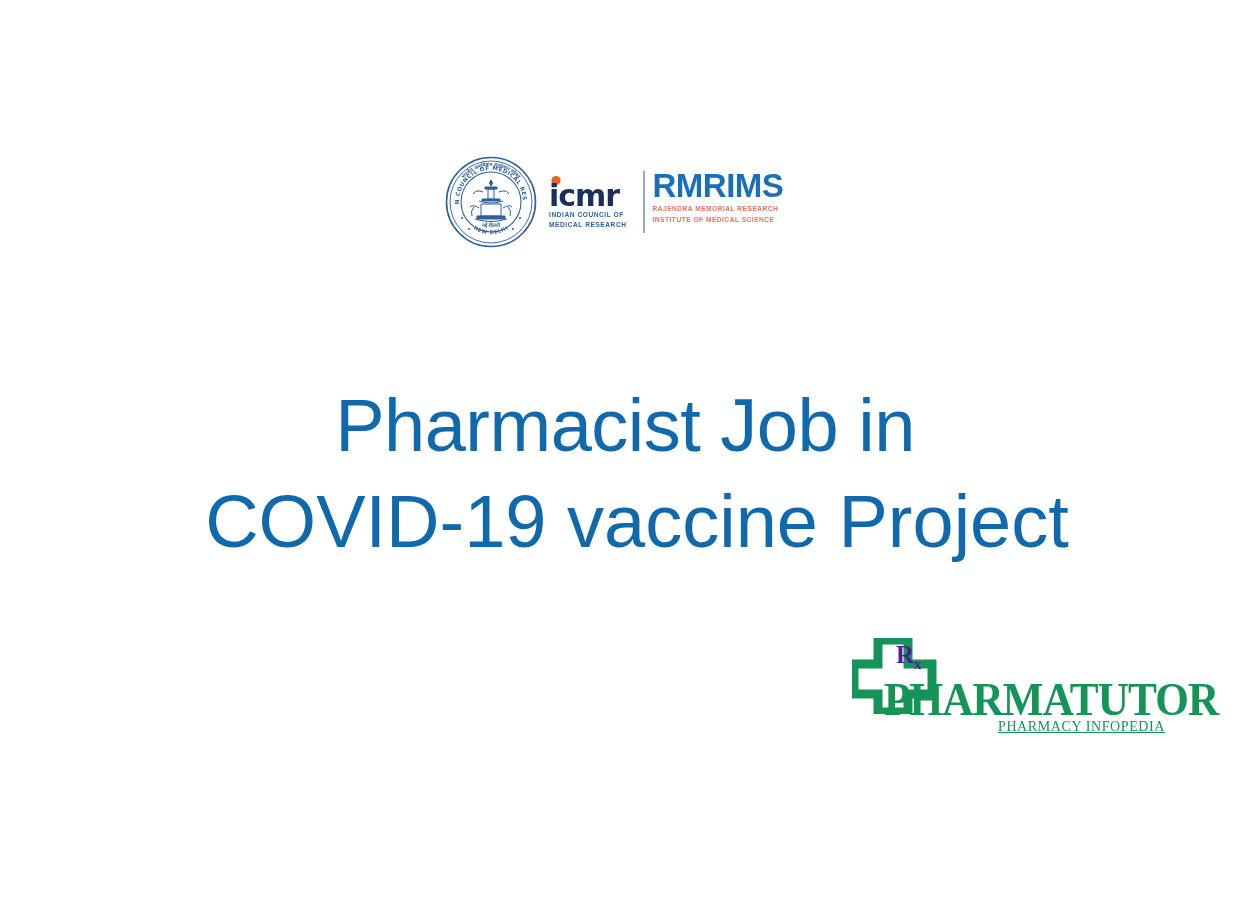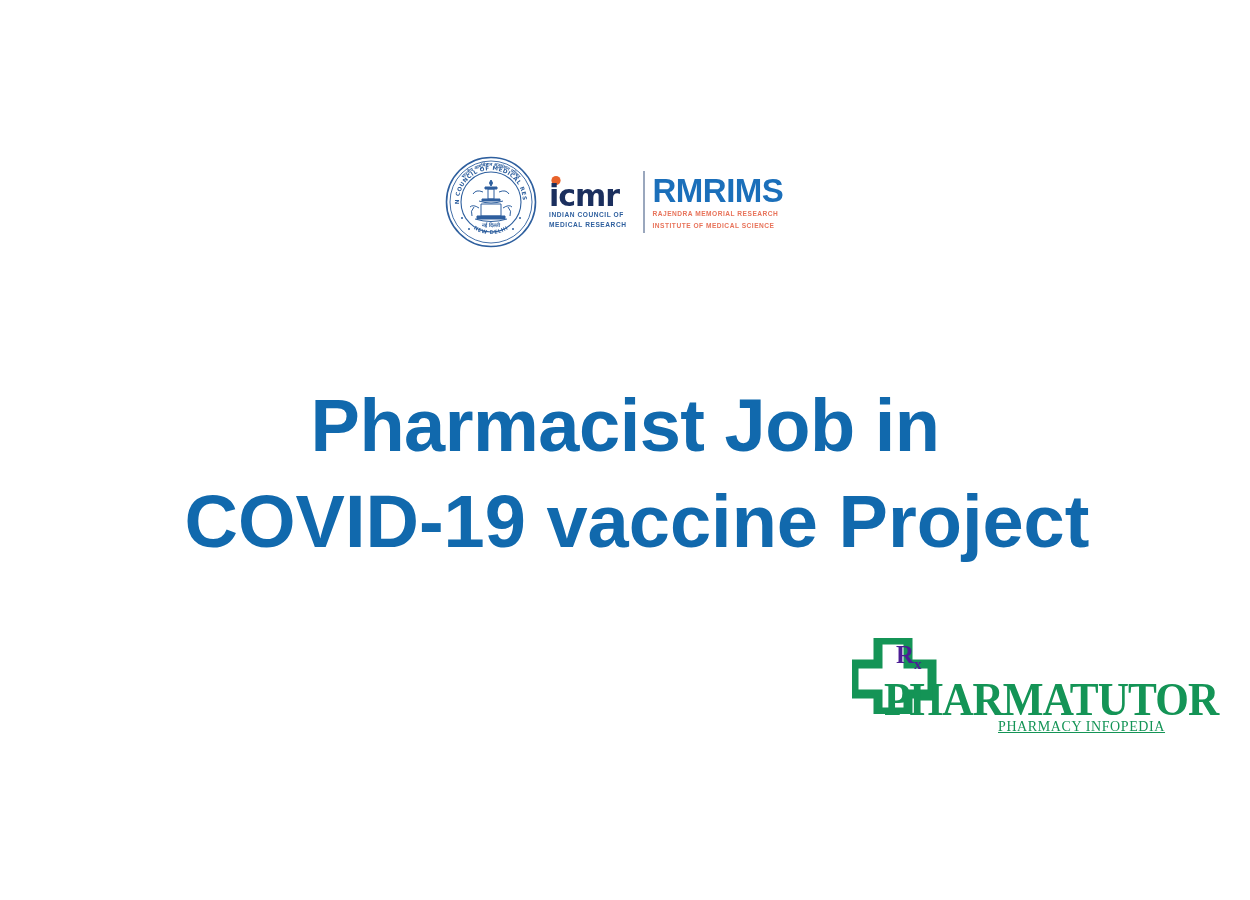--- a/index.html
+++ b/index.html
@@ -71,21 +71,20 @@
 
   .logo-divider {
     width: 1.5px;
     background: #9aa7bd;
     margin: 2px 8px 2px 0;
   }
 
   .rmrims-block {
     display: flex;
     flex-direction: column;
-    justify-content: center;
   }
 
   .rmrims-word {
     font-family: "Liberation Sans", sans-serif;
     font-weight: 700;
     font-size: 33px;
     line-height: 33px;
     letter-spacing: -0.5px;
     color: #1b6fba;
   }
@@ -104,21 +103,21 @@
   .title-wrap {
     position: absolute;
     left: 0;
     right: 0;
     top: 378px;
     text-align: center;
   }
 
   .title-line {
     font-family: "Liberation Sans Narrow", "Liberation Sans", sans-serif;
-    font-weight: 700;
+    font-weight: 400;
     font-size: 74px;
     line-height: 96px;
     color: #1169ad;
     letter-spacing: -0.5px;
     white-space: nowrap;
   }
   .title-line.line2 {
     letter-spacing: 0px;
     padding-left: 24px;
   }

